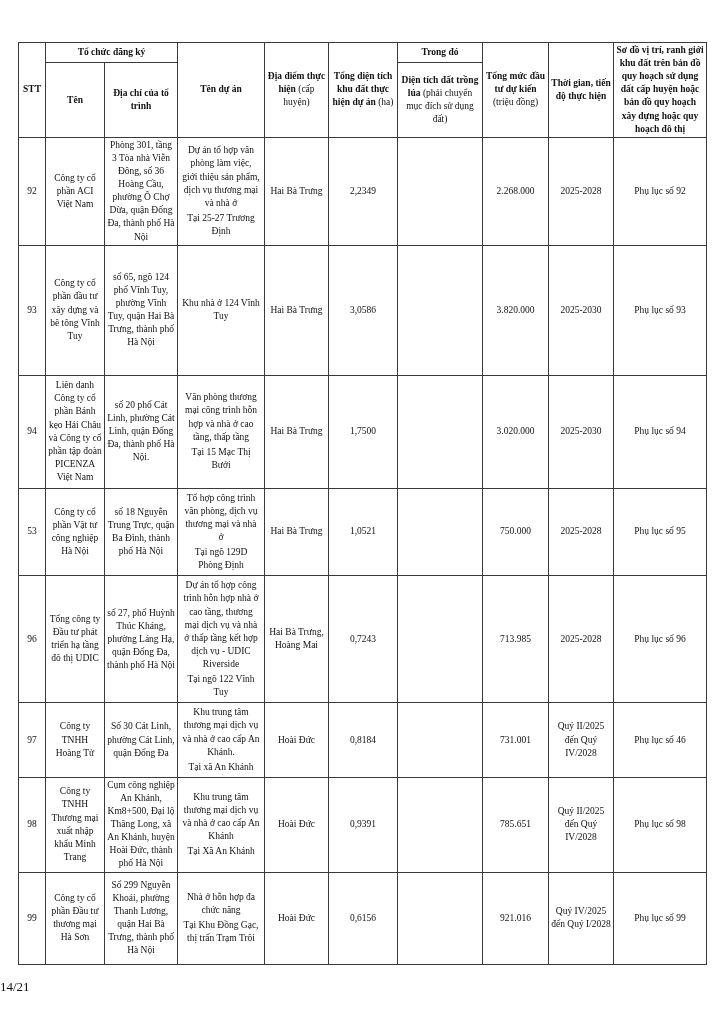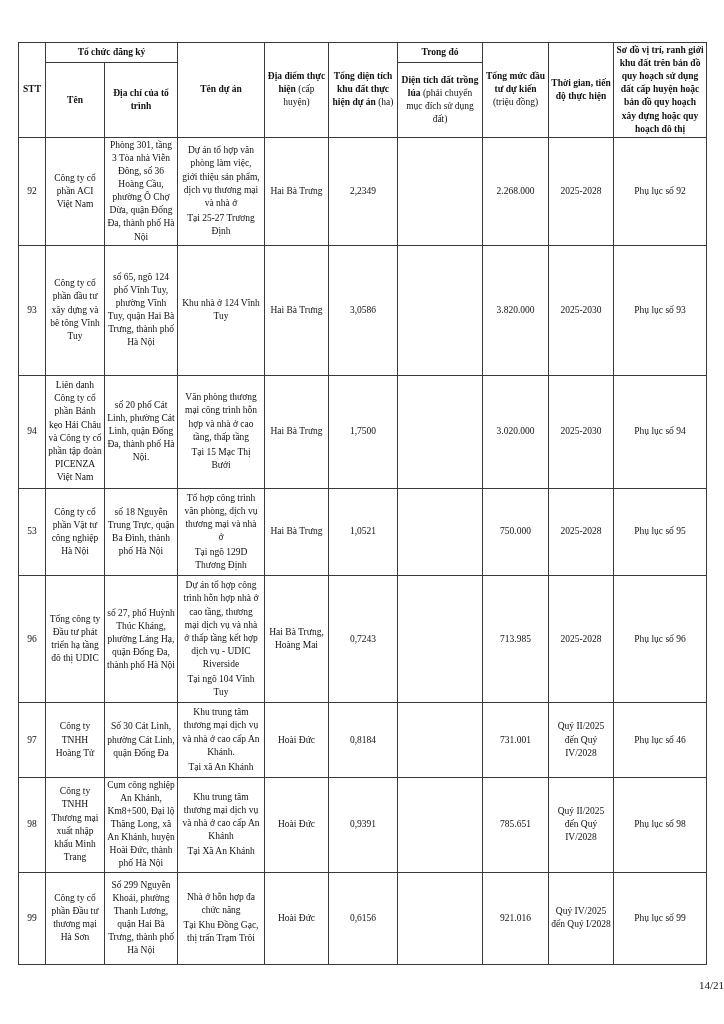--- a/index.html
+++ b/index.html
@@ -8,21 +8,21 @@
   table.doc{position:absolute;left:18px;top:42px;width:688px;border-collapse:collapse;
             table-layout:fixed;font-size:9.5px;line-height:1.38;}
   table.doc th, table.doc td{border:1px solid #3a3a3a;padding:1px 2px;vertical-align:middle;
             text-align:center;overflow:hidden;word-wrap:break-word;}
   table.doc th{font-weight:bold;text-align:center;}
   table.doc th .reg{font-weight:normal;}
   td.addr{text-align:left;padding-left:3px;padding-right:3px;margin-top:16px;}
   td.money{text-align:right;padding-right:3px;}
   tr.hdr1{height:20px;}
   tr.hdr2{height:73px;}
-  .footer{position:absolute;left:0;width:100%;top:979px;text-align:right;font-size:11px;}
+  .footer{position:absolute;left:0;width:100%;top:979px;text-align:left;font-size:13px;}
   .proj div{margin:2px;}
 </style>
 </head>
 <body>
 
 <div class="page">
   <table class="doc">
     <colgroup>
       <col style="width:27px">
         <col style="width:59px">
@@ -98,36 +98,36 @@
         <td class="money">3.020.000</td>
         <td>2025-2030</td>
         <td>Phụ lục số 94</td>
       </tr>
       <tr style="height:77px">
         <td>53</td>
         <td>Công ty cổ phần Vật tư công nghiệp Hà Nội</td>
         <td class="addr">số 18 Nguyễn Trung Trực, quận Ba Đình, thành phố Hà Nội</td>
         <td class="proj">
             <div>Tổ hợp công trình văn phòng, dịch vụ thương mại và nhà ở</div>
-            <div>Tại ngõ 129D Thương Định</div>
+            <div>Tại ngõ 129D Phòng Định</div>
           </td>
         <td>Hai Bà Trưng</td>
         <td>1,0521</td>
         <td></td>
         <td class="money">750.000</td>
         <td>2025-2028</td>
         <td>Phụ lục số 95</td>
       </tr>
       <tr style="height:105px">
         <td>96</td>
         <td>Tổng công ty Đầu tư phát triển hạ tầng đô thị UDIC</td>
         <td class="addr">số 27, phố Huỳnh Thúc Kháng, phường Láng Hạ, quận Đống Đa, thành phố Hà Nội</td>
         <td class="proj">
             <div>Dự án tổ hợp công trình hỗn hợp nhà ở cao tầng, thương mại dịch vụ và nhà ở thấp tầng kết hợp dịch vụ - UDIC Riverside</div>
-            <div>Tại ngõ 104 Vĩnh Tuy</div>
+            <div>Tại ngõ 122 Vĩnh Tuy</div>
           </td>
         <td>Hai Bà Trưng, Hoàng Mai</td>
         <td>0,7243</td>
         <td></td>
         <td class="money">713.985</td>
         <td>2025-2028</td>
         <td>Phụ lục số 96</td>
       </tr>
       <tr style="height:70px">
         <td>97</td>

